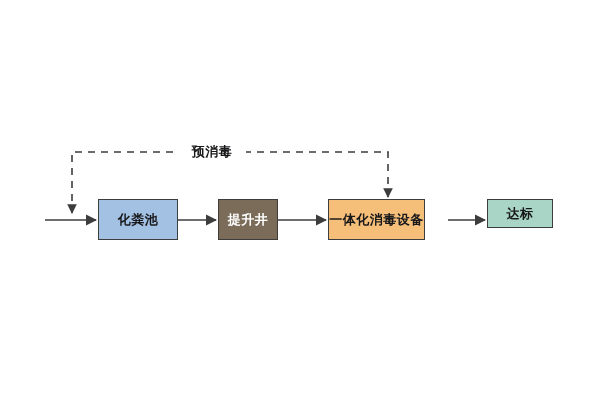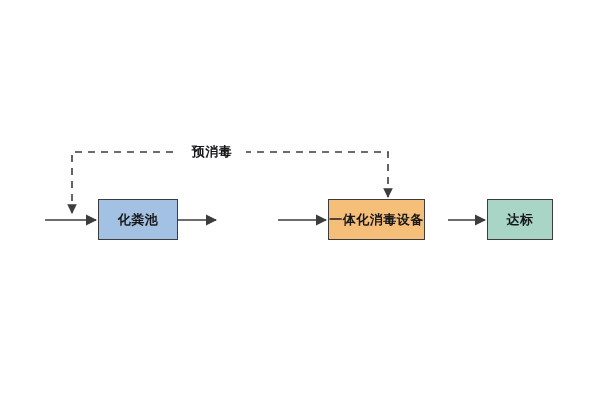--- a/index.html
+++ b/index.html
@@ -48,21 +48,21 @@
     left: 218px; top: 199px; width: 60px; height: 41px;
     background: #7a6c58;
     color: #ffffff;
   }
   .node-disinfect {
     left: 328px; top: 199px; width: 97px; height: 41px;
     background: #f5be79;
     color: #18181a;
   }
   .node-standard {
-    left: 487px; top: 199px; width: 66px; height: 41px;
+    left: 487px; top: 199px; width: 66px; height: 29px;
     background: #a8d5c5;
     color: #18181a;
   }
   .feedback-label {
     position: absolute;
     left: 178px;
     top: 138px;
     width: 68px;
     height: 28px;
     background: #ffffff;
@@ -101,20 +101,23 @@
 
     <line x1="448" y1="220" x2="485" y2="220" stroke="#3d3d3d" stroke-width="1.6" marker-end="url(#arrow-solid)"></line>
 
     <path d="M 388 197 L 388 152 L 72 152 L 72 213" fill="none" stroke="#3d3d3d" stroke-width="1.6" stroke-dasharray="7 6" marker-start="url(#arrow-dashed)" marker-end="url(#arrow-dashed)"></path>
   </svg>
 
   <div class="node node-septic">
     <span>化粪池</span>
   </div>
 
+  <div class="node node-lift">
+    <span>提升井</span>
+  </div>
 
   <div class="node node-disinfect">
     <span>一体化消毒设备</span>
   </div>
 
   <div class="node node-standard">
     <span>达标</span>
   </div>
 
   <div class="feedback-label">

